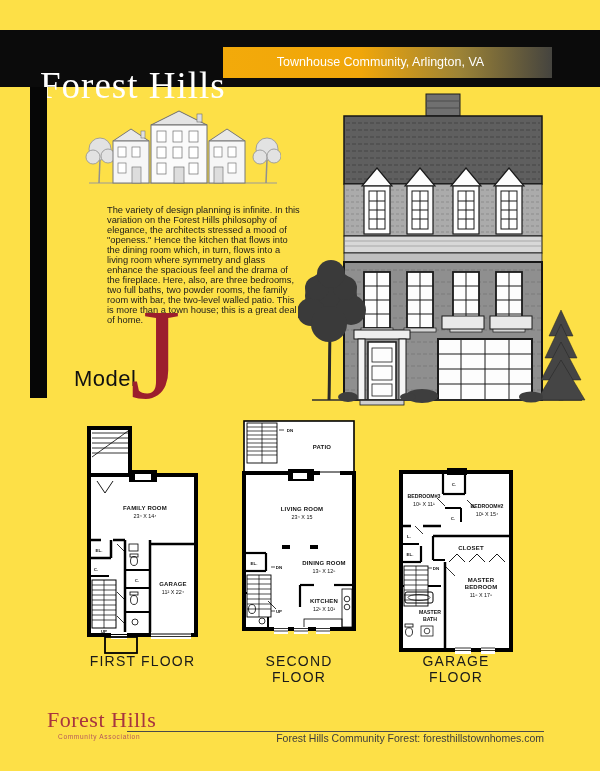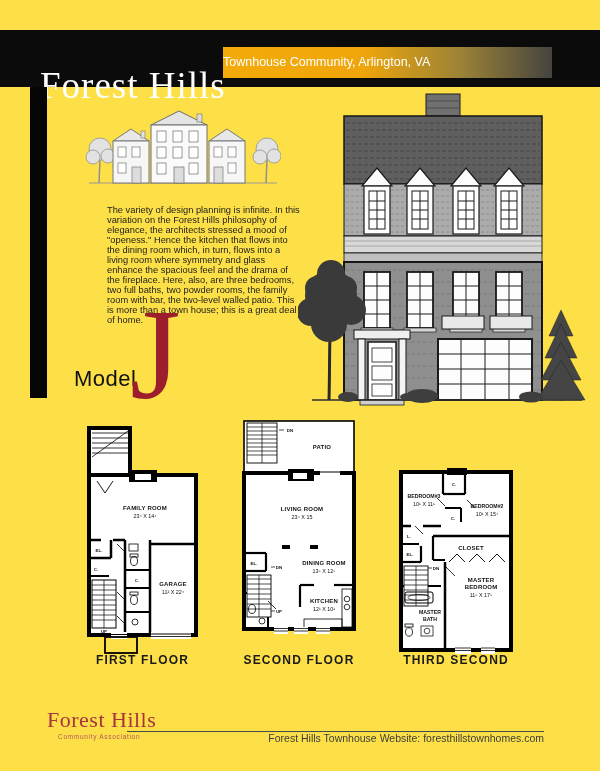--- a/index.html
+++ b/index.html
@@ -5,38 +5,38 @@
   html,body{margin:0;padding:0;background:#fff;}
   .page{position:relative;width:600px;height:771px;background:#fde047;overflow:hidden;
         font-family:"Liberation Sans",sans-serif;}
 
   
   .header-bar{position:absolute;left:0;top:30px;width:600px;height:57px;background:#0b0b0b;}
   .header-title{position:absolute;left:40px;top:36px;font-family:"Liberation Serif",serif;
         font-size:37px;line-height:1.1;color:#ffffff;letter-spacing:1px;font-weight:400;}
   .banner{position:absolute;left:223px;top:47px;width:329px;height:31px;box-sizing:border-box;
         background:linear-gradient(90deg,#f3aa0a 0%,#f0a60a 42%,#9c8336 72%,#45443f 100%);
-        color:#ffffff;font-size:12.5px;line-height:31px;text-align:left;padding-right:14px;}
+        color:#ffffff;font-size:12.5px;line-height:31px;text-align:center;padding-right:14px;}
 
   .side-strip{position:absolute;left:30px;top:87px;width:17px;height:311px;background:#060606;}
 
   .etching{position:absolute;left:85px;top:101px;}
   .intro{position:absolute;left:95px;top:193px;width:196px;margin:12px;font-size:9.3px;
         line-height:10px;color:#1c1c1c;text-align:left;}
   .model-label{position:absolute;left:74px;top:366px;font-size:22px;color:#111;letter-spacing:.5px;text-align:center;}
   .model-letter{position:absolute;left:130px;top:289px;font-family:"Liberation Serif",serif;
         font-size:130px;line-height:1;color:#9c1e2d;}
 
   .elevation{position:absolute;left:298px;top:86px;}
 
   .plan{position:absolute;}
   .plan1{left:85px;top:424px;}
   .plan2{left:240px;top:417px;}
   .plan3{left:397px;top:466px;}
-  .plan-caption{position:absolute;top:653px;font-size:12px;font-weight:bold;letter-spacing:1.2px;
+  .plan-caption{position:absolute;top:653px;font-size:14px;font-weight:normal;letter-spacing:1.2px;
         color:#1a1a1a;text-align:center;}
 
   svg text{font-family:"Liberation Sans",sans-serif;fill:#111;}
   .room{font-size:6px;font-weight:bold;letter-spacing:.2px;}
   .room-sm{font-size:5.2px;font-weight:bold;}
   .dim{font-size:5.4px;}
   .tiny{font-size:4.4px;font-weight:bold;}
 
   
   .footer-logo-title{position:absolute;left:47px;top:707px;font-family:"Liberation Serif",serif;
@@ -533,20 +533,20 @@
         <line x1="58" y1="182" x2="74" y2="182" stroke="#000" stroke-width=".8"></line>
         <line x1="58" y1="184.5" x2="74" y2="184.5" stroke="#000" stroke-width=".8"></line>
       <rect x="84" y="180" width="14" height="8" fill="#fff"></rect>
         <line x1="84" y1="182" x2="98" y2="182" stroke="#000" stroke-width=".8"></line>
         <line x1="84" y1="184.5" x2="98" y2="184.5" stroke="#000" stroke-width=".8"></line>
     </g>
   </svg>
 
   <div class="plan-caption" style="left:85px;width:115px;">FIRST FLOOR</div>
   <div class="plan-caption" style="left:240px;width:118px;text-align:center;">SECOND FLOOR</div>
-  <div class="plan-caption" style="left:397px;width:118px;">THIRD SECOND</div>
+  <div class="plan-caption" style="left:397px;width:118px;">GARAGE FLOOR</div>
 
   <div class="footer-logo-title">Forest Hills</div>
   <div class="footer-rule"></div>
   <div class="footer-logo-sub">Community Association</div>
-  <div class="footer-site">Forest Hills Townhouse Website: foresthillstownhomes.com</div>
+  <div class="footer-site">Forest Hills Community Forest: foresthillstownhomes.com</div>
 
 </div>
 
 </body></html>

